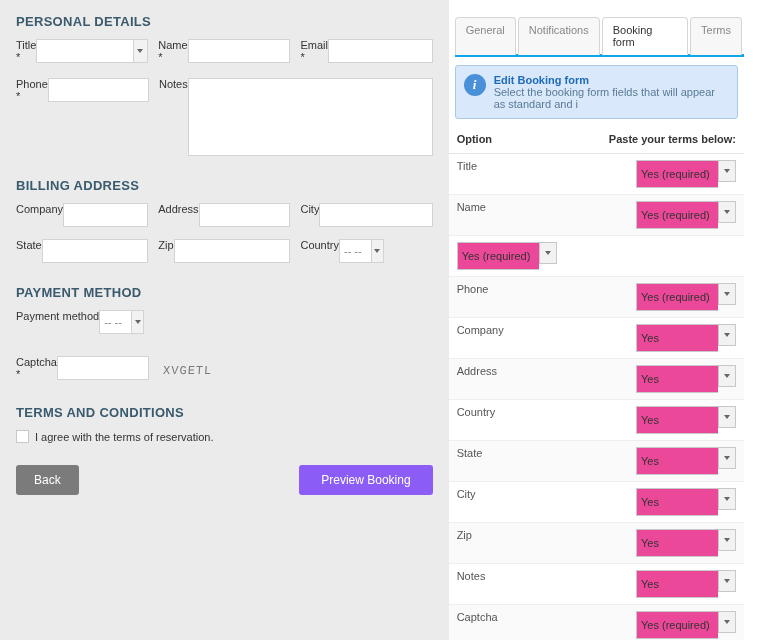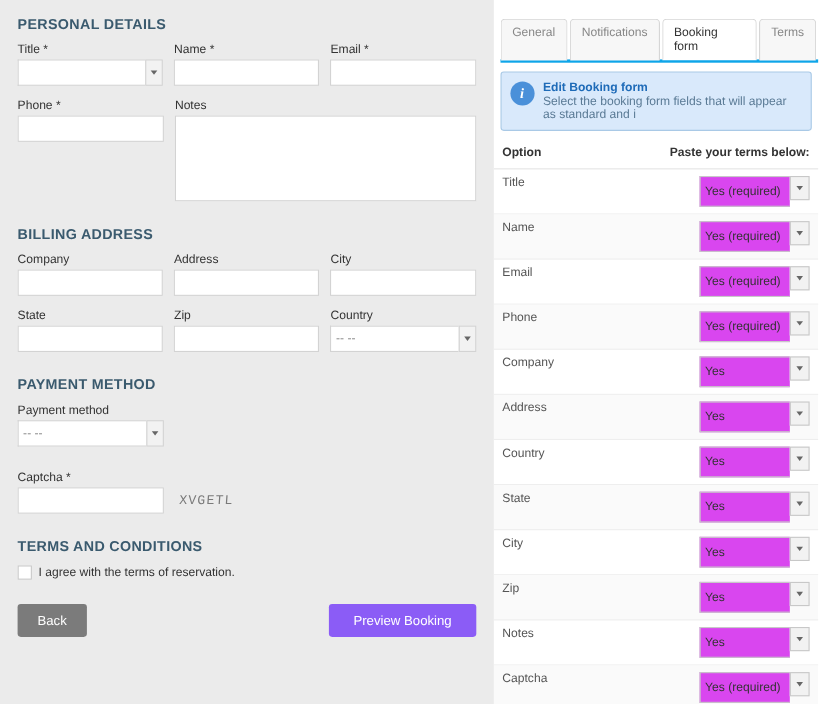--- a/index.html
+++ b/index.html
@@ -4,21 +4,21 @@
 <style>
 * { box-sizing: border-box; margin: 0; padding: 0; }
 body { font-family: Arial, Helvetica, sans-serif; font-size: 12px; color: #333; background: #fff; }
 .container { display: flex; width: 744px; height: 640px; }
 .left { width: 458px; background: #ebebeb; padding: 14px 16px 16px 16px; overflow: hidden; }
 .right { width: 302px; background: #fff; position: relative; overflow: hidden; }
 
 .section-title { font-size: 13px; font-weight: bold; color: #3a5a6e; letter-spacing: .3px; margin-bottom: 10px; }
 .section { margin-bottom: 22px; }
 .row3 { display: flex; gap: 10px; margin-bottom: 12px; }
-.field { flex: 1; display: flex; flex-direction: column; }
+.field { flex: 1; display: flex; flex-direction: row; }
 .field label { font-size: 11px; color: #333; margin-bottom: 3px; }
 .inp, select.inp { width: 100%; height: 24px; border: 1px solid #d3d3d3; background: #fff; padding: 2px 4px; font-size: 12px; }
 textarea.inp { height: 78px; resize: none; padding: 4px; }
 .title-select { display: flex; }
 .title-select .inp { border-right: none; }
 .title-select .sel-btn { width: 18px; height: 24px; border: 1px solid #d3d3d3; background: #f2f2f2; display:flex;align-items:center;justify-content:center; }
 .chev { width:0;height:0;border-left:3px solid transparent;border-right:3px solid transparent;border-top:4px solid #666; }
 
 .checkbox-row { display:flex; align-items:center; gap:6px; font-size:11px; color:#333; margin-top:2px; }
 .chk { width:13px; height:13px; border:1px solid #c8c8c8; background:#fff; }
@@ -37,21 +37,21 @@
 .info-banner { margin:8px 6px 6px 6px; border:1px solid #a9c9e6; background:#d9e9fb; border-radius:3px; padding:8px 8px 8px 38px; position:relative; font-size:11px; color:#5a7a95; }
 .info-icon { position:absolute; left:8px; top:8px; width:22px; height:22px; border-radius:50%; background:#4a90d9; color:#fff; display:flex; align-items:center; justify-content:center; font-style:italic; font-weight:bold; font-family: Georgia, serif; font-size:13px; }
 .info-title { color:#1e6bb8; font-weight:bold; }
 
 .opts-header { display:flex; padding:8px 8px; font-weight:bold; font-size:11px; border-bottom:1px solid #e4e4e4; }
 .opts-header .col1 { flex:1; }
 .opt-row { display:flex; padding:6px 8px; border-bottom:1px solid #eee; }
 .opt-row:nth-child(even){ background:#fafafa; }
 .opt-label { flex:1; font-size:11px; color:#555; }
 .opt-sel-wrap { width:100px; display:flex; }
-.opt-sel { flex:1; height:22px; border:1px solid #c8c8c8; background:#d946ef; font-size:11px; padding:13px 4px; border-right:none; display:flex; align-items:center; }
+.opt-sel { flex:1; height:22px; border:1px solid #c8c8c8; background:#ec4899; font-size:11px; padding:13px 4px; border-right:none; display:flex; align-items:center; }
 .opt-sel-btn { width:18px; height:22px; border:1px solid #c8c8c8; background:#f2f2f2; display:flex; align-items:center; justify-content:center; }
 
 .save-btn { margin:10px 8px; height:24px; padding:0 12px; border:1px solid #ccc; border-radius:3px; background:linear-gradient(#fefefe,#ececec); font-size:11px; color:#555; }
 </style>
 </head>
 <body>
 
 <div class="container">
   <div class="left">
 
@@ -193,21 +193,20 @@
         <div class="opt-row">
           <div class="opt-label">Name</div>
           <div class="opt-sel-wrap">
             <div class="opt-sel">Yes (required)</div>
             <div class="opt-sel-btn">
               <div class="chev"></div>
             </div>
           </div>
         </div>
         <div class="opt-row">
-          <div class="opt-label">Email</div>
           <div class="opt-sel-wrap">
             <div class="opt-sel">Yes (required)</div>
             <div class="opt-sel-btn">
               <div class="chev"></div>
             </div>
           </div>
         </div>
         <div class="opt-row">
           <div class="opt-label">Phone</div>
           <div class="opt-sel-wrap">

